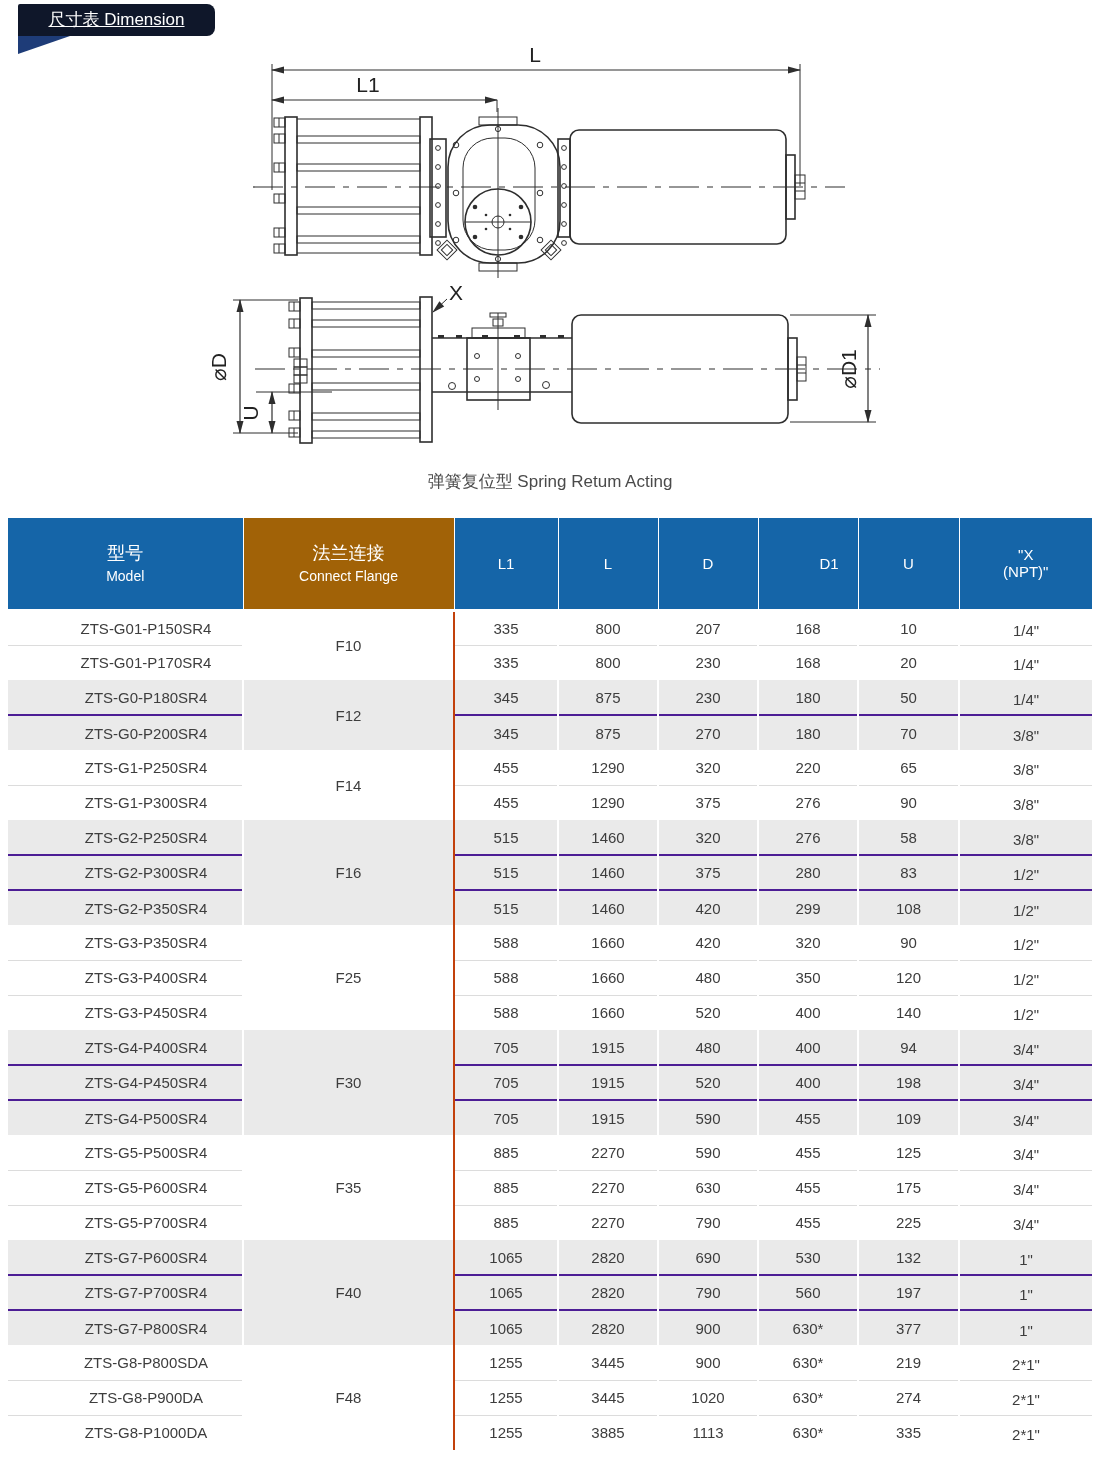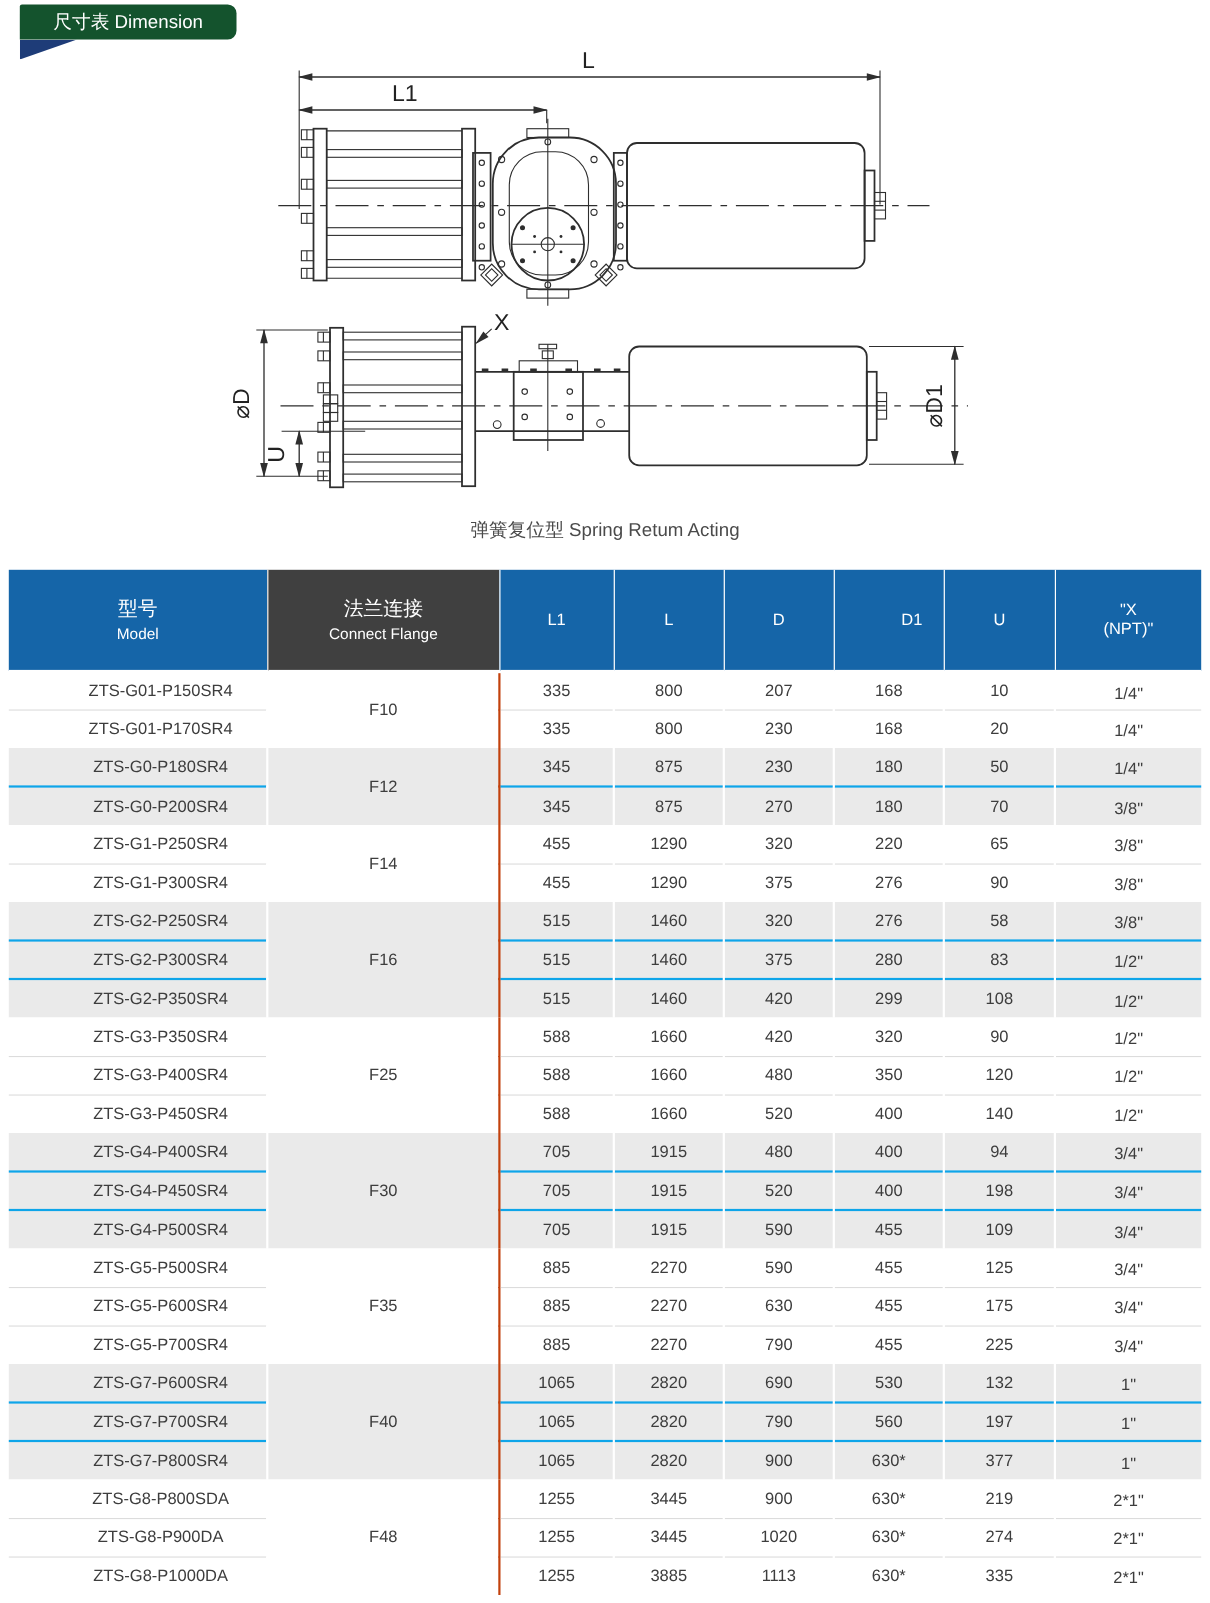--- a/index.html
+++ b/index.html
@@ -35,32 +35,32 @@
   table.dims thead th {
     color:#fff; font-weight:400; height:92px; vertical-align:middle; text-align:center;
   }
   table.dims thead th + th { border-left:1px solid #fff; }
   table.dims thead th { border-bottom:3px solid #fff; }
   th .zh { font-size:18px; line-height:1.5; }
   th .en { font-size:14px; line-height:1.4; }
   table.dims td { height:35px; vertical-align:middle; text-align:center; background:#fff; }
   tr.gray td { background:#eaeaea; }
   tr.inner td { border-top:1px solid #dcdcdc; }
-  tr.gray.inner td { border-top:2px solid #0ea5e9; }
+  tr.gray.inner td { border-top:2px solid #4c1d95; }
   td.model { text-align:left; padding-left:42px; }
   td.flange { border-left:2px solid #fff; border-right:2px solid #c2410c; }
   td.val, td.xcol { border-left:2px solid #fff; }
   td.xcol { vertical-align:top; padding-top:4px; }
 </style>
 </head>
 <body>
 
 <div class="page">
 
-  <div class="badge" style="background: #14532d;">尺寸表 Dimension</div>
+  <div class="badge" style="background: #0f172a; text-decoration: underline;">尺寸表 Dimension</div>
   <div class="badge-fold" style="background: rgb(30, 60, 120);"></div>
 
   <svg class="drawing" width="1100" height="505" viewBox="0 0 1100 505" xmlns="http://www.w3.org/2000/svg">
     <defs>
       <marker id="arw" markerWidth="14" markerHeight="10" refX="13" refY="5" orient="auto-start-reverse" markerUnits="userSpaceOnUse">
         <path d="M14,5 L1,1.5 L1,8.5 Z" fill="#2e2e2e"></path>
       </marker>
     </defs>
 
     <g>
@@ -247,21 +247,21 @@
         <col style="width:100px">
         <col style="width:101px">
         <col style="width:133px">
     </colgroup>
     <thead>
       <tr>
         <th style="background: rgb(21, 101, 168);">
           <div class="zh">型号</div>
           <div class="en">Model</div>
         </th>
-        <th style="background: #404040;">
+        <th style="background: #a16207;">
           <div class="zh">法兰连接</div>
           <div class="en">Connect Flange</div>
         </th>
         <th style="background: rgb(21, 101, 168);">L1</th>
         <th style="background: rgb(21, 101, 168);">L</th>
         <th style="background: rgb(21, 101, 168);">D</th>
         <th style="background: rgb(21, 101, 168); padding-left: 42px;">D1</th>
         <th style="background: rgb(21, 101, 168);">U</th>
         <th style="background: rgb(21, 101, 168);">
           <div>"X</div>

